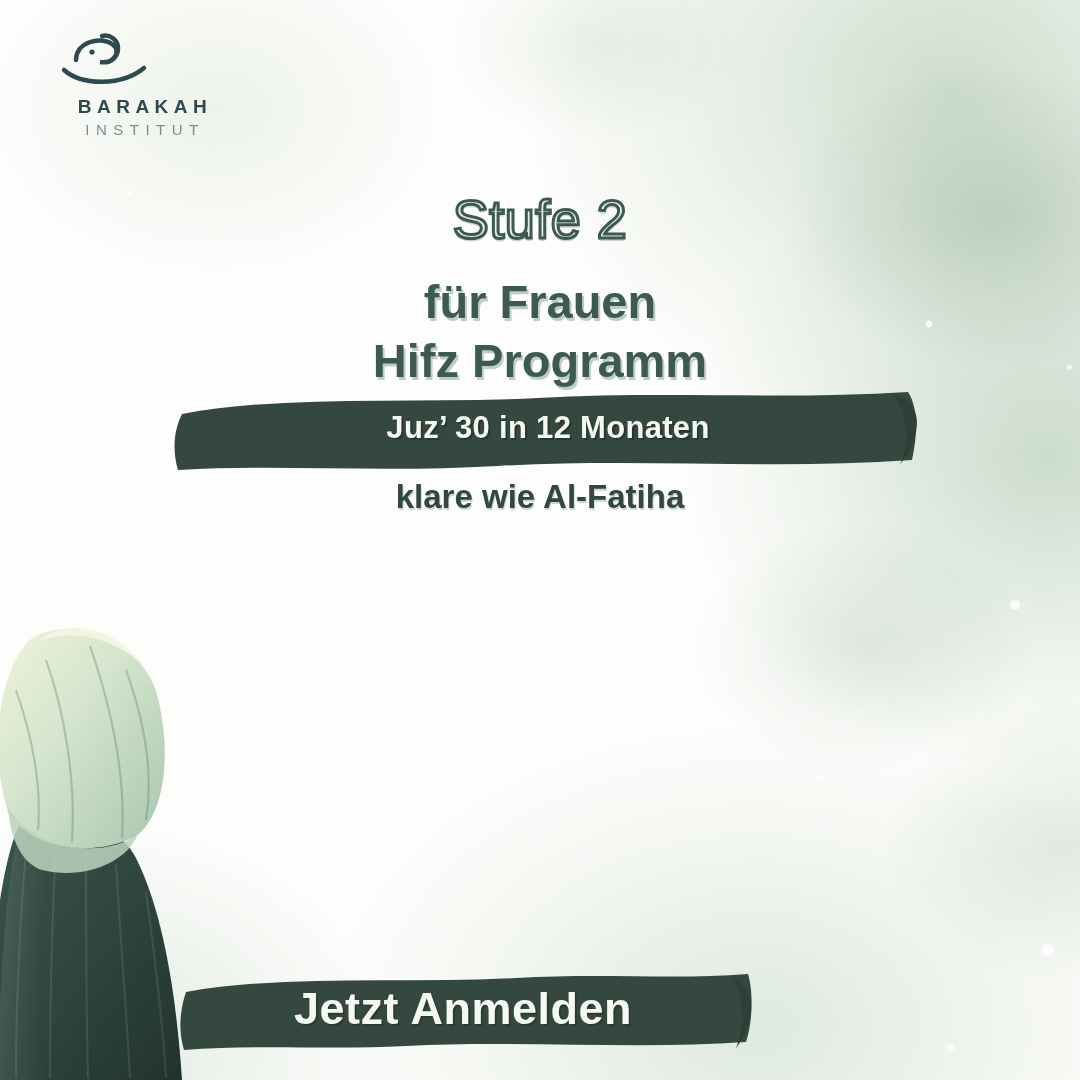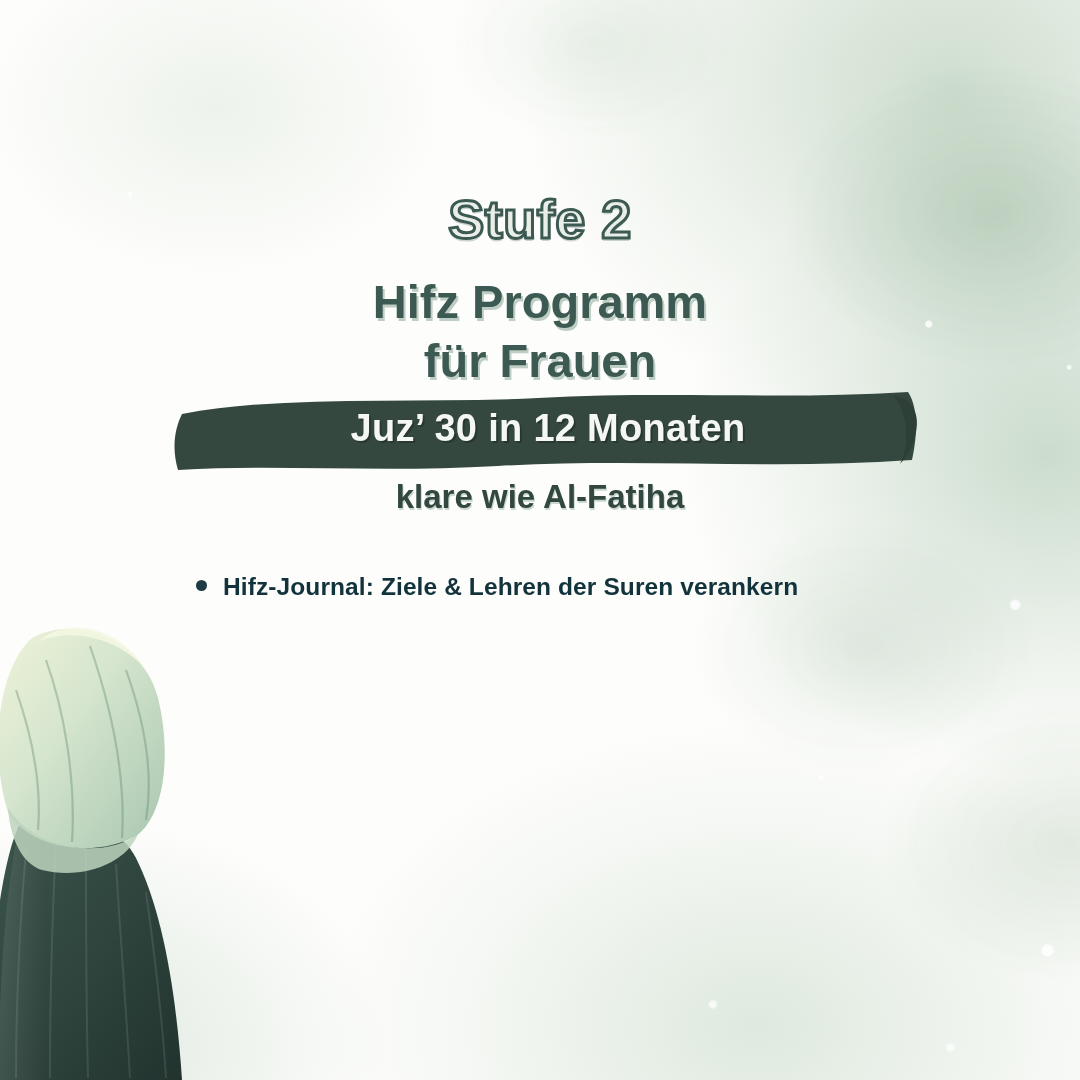--- a/index.html
+++ b/index.html
@@ -89,21 +89,21 @@
   
   .heading-block {
     position: absolute;
     left: 0;
     right: 0;
     top: 188px;
     text-align: center;
   }
   .stufe {
     font-size: 54px;
-    font-weight: 700;
+    font-weight: 400;
     letter-spacing: 0.5px;
     color: #e9efe8;
     -webkit-text-stroke: 3px #3d5a52;
     text-shadow: 0 3px 0 rgba(61,90,82,0.25);
   }
   .prog {
     margin-top: 22px;
     font-size: 47px;
     line-height: 1.26;
     font-weight: 800;
@@ -119,21 +119,21 @@
     width: 760px;
     height: 92px;
   }
   .ribbon svg { display: block; }
   .ribbon-text {
     position: absolute;
     inset: 0;
     display: flex;
     align-items: center;
     justify-content: center;
-    font-size: 38px;
+    font-size: 31px;
     font-weight: 800;
     color: #f4f7f2;
     letter-spacing: 0.3px;
     text-shadow: 2px 2px 0 rgba(0,0,0,0.22);
     padding-bottom: 4px;
   }
 
   .fest {
     position: absolute;
     left: 0; right: 0;
@@ -210,47 +210,62 @@
 </style>
 </head>
 <body>
 
 <div id="poster">
 
   <div class="bg-layer wash-a"></div>
   <div class="bg-layer wash-b"></div>
   <div class="bg-layer paper-speckle"></div>
 
+  <div class="logo">
+    <div class="logo-mark">
+      <svg viewBox="0 0 96 62" width="96" height="62" aria-hidden="true">
+        <path d="M20 30 C20 12, 44 6, 56 14 C66 21, 58 34, 44 32 C56 34, 62 26, 62 18 C62 10, 54 4, 46 6" fill="none" stroke="#2e4a4f" stroke-width="4.5" stroke-linecap="round"></path>
+        <path d="M8 40 C26 56, 66 56, 88 38" fill="none" stroke="#2e4a4f" stroke-width="4.5" stroke-linecap="round"></path>
+        <circle cx="36" cy="22" r="2.6" fill="#2e4a4f"></circle>
+      </svg>
+    </div>
+    <div class="logo-word">BARAKAH</div>
+    <div class="logo-sub">INSTITUT</div>
+  </div>
 
   <div class="heading-block">
     <div class="stufe">Stufe 2</div>
     <div class="prog">
+      <div>für Frauen</div>
       <div>Hifz Programm</div>
-      <div>für Frauen</div>
     </div>
   </div>
 
   <div class="ribbon">
     <svg viewBox="0 0 760 92" width="760" height="92" aria-hidden="true">
       <path d="M14 30 C120 10, 250 20, 370 14 C500 7, 620 16, 740 8 C752 26, 748 58, 744 76
                C610 86, 470 74, 330 82 C210 89, 110 80, 10 86 C4 66, 6 46, 14 30 Z" fill="#34483f"></path>
       <path d="M726 12 C744 14, 752 30, 748 48 C746 60, 740 72, 732 80 C742 60, 740 30, 726 12 Z" fill="#2d3f37"></path>
     </svg>
     <div class="ribbon-text">Juz’ 30 in 12 Monaten</div>
   </div>
 
   <div class="fest">klare wie Al-Fatiha</div>
 
   <div class="bullets">
-    <div class="bullet">
-      <span class="dot"></span>
-      <span class="btext">Hifz-Journal: Ziele &amp; Lehren der Suren verankern</span>
-    </div>
-  </div>
-
+  </div>
+
+  <div class="cta">
+    <svg viewBox="0 0 582 86" width="582" height="86" aria-hidden="true">
+      <path d="M10 24 C110 6, 230 16, 340 10 C430 5, 500 12, 572 6 C578 26, 576 56, 570 74
+               C460 82, 340 72, 230 78 C150 82, 80 76, 8 82 C2 62, 4 42, 10 24 Z" fill="#34483f"></path>
+      <path d="M556 10 C572 14, 578 32, 574 50 C572 62, 566 72, 560 80 C570 58, 568 28, 556 10 Z" fill="#2d3f37"></path>
+    </svg>
+    <div class="cta-text">Jetzt Anmelden</div>
+  </div>
 
   <div class="figure">
     <svg viewBox="0 0 250 560" width="250" height="560" aria-hidden="true">
       <defs>
         <linearGradient id="hijabGrad" x1="0" y1="0" x2="1" y2="1">
           <stop offset="0%" stop-color="#eef3d8"></stop>
           <stop offset="40%" stop-color="#d7e6cf"></stop>
           <stop offset="100%" stop-color="#a8c6b0"></stop>
         </linearGradient>
         <linearGradient id="dressGrad" x1="0" y1="0" x2="1" y2="1">

